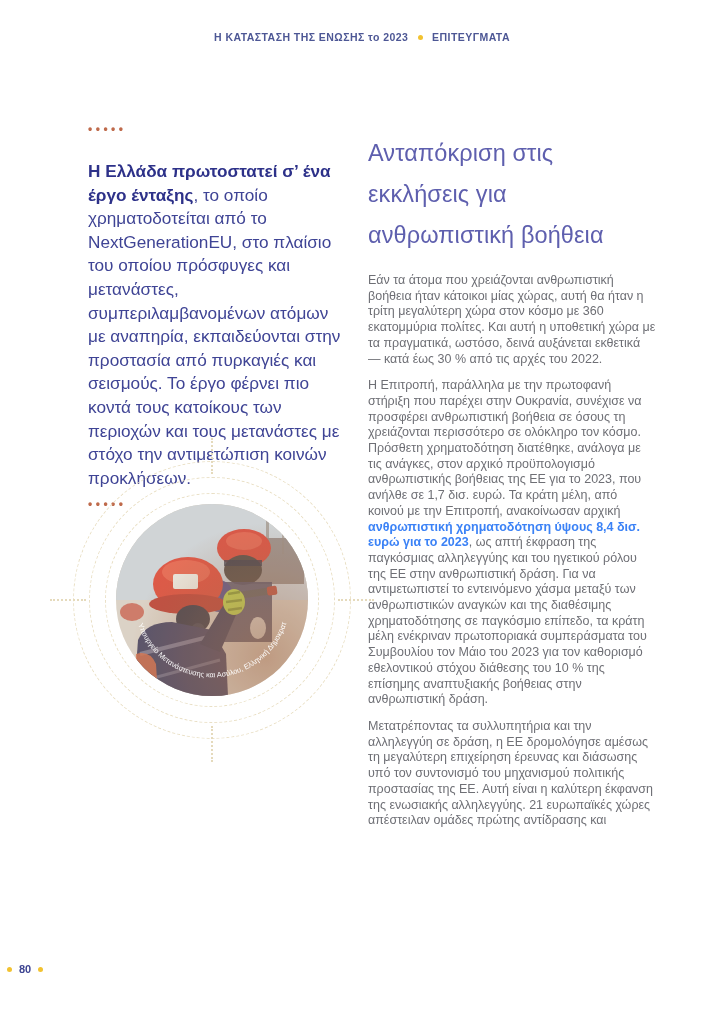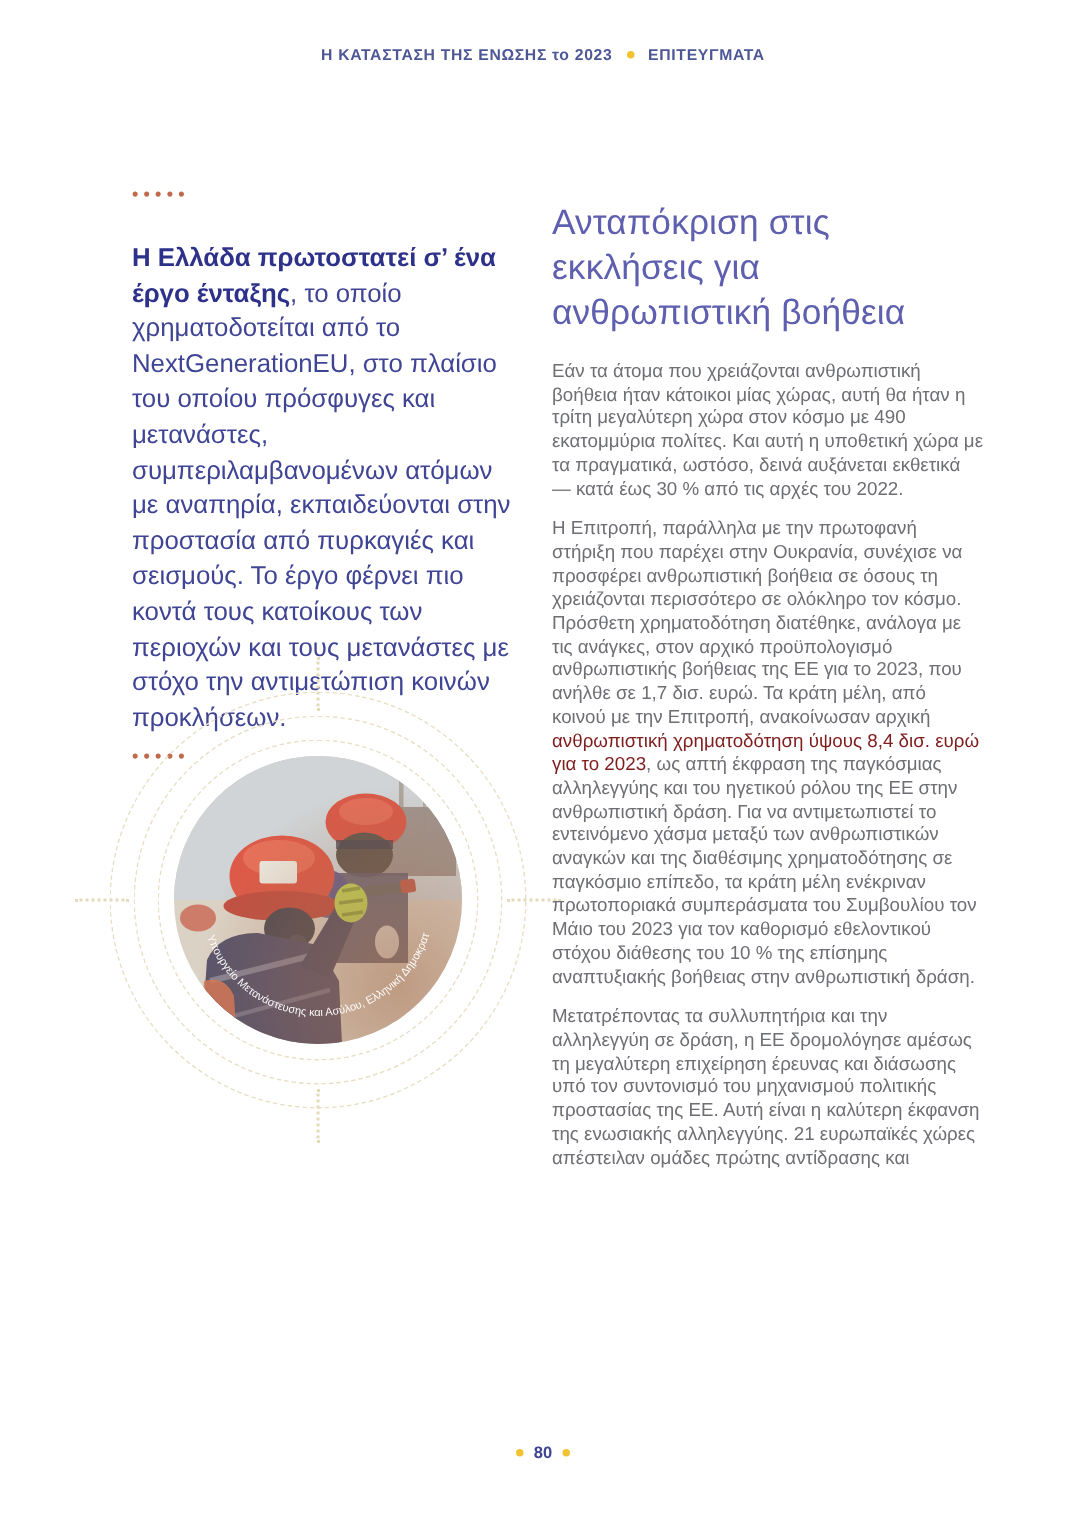--- a/index.html
+++ b/index.html
@@ -47,32 +47,32 @@
   .spoke.top    { left:149px; top:-12px; }
   .spoke.bottom { left:149px; top:276px; }
   .photo {
     position:absolute; left:54px; top:54px; width:192px; height:192px;
     border-radius:50%; overflow:hidden;
   }
 
   
   .rightcol { position:absolute; left:368px; top:133px; width:288px; }
   .art-heading {
-    font-size:23.5px; line-height:30px; font-weight:500;
+    font-size:23.5px; line-height:41px; font-weight:500;
     color:#5e5fae; width:260px; letter-spacing:.1px;
   }
   .art-body { margin-top:17px; }
   .art-body p {
     font-size:12.5px; line-height:15.7px; color:#6e6f75; margin-bottom:11px;
   }
-  .art-body p b { color:#7f1d1d; font-weight:400; }
+  .art-body p b { color:#3b82f6; font-weight:700; }
 
   
   .ftr {
-    position:absolute; top:963px; left:0; width:100%; text-align:center;
+    position:absolute; top:963px; left:0; width:100%; text-align:left;
     font-size:11px; font-weight:700; color:#3d4492;
   }
   .ftr .dot {
     display:inline-block; width:5px; height:5px; border-radius:50%;
     background:#f2c230; margin:0 7px 1px 7px; vertical-align:middle;
   }
 </style>
 </head>
 <body>
 
@@ -157,21 +157,21 @@
         <text font-family="Liberation Sans, sans-serif" font-size="7.4" fill="#ffffff" opacity="0.95">
           <textPath href="#capPath" startOffset="50%" text-anchor="middle">© Υπουργείο Μετανάστευσης και Ασύλου, Ελληνική Δημοκρατία</textPath>
         </text>
       </svg>
     </div>
   </div>
 
   <div class="rightcol">
     <h1 class="art-heading">Ανταπόκριση στις εκκλήσεις για ανθρωπιστική βοήθεια</h1>
     <div class="art-body">
-      <p>Εάν τα άτομα που χρειάζονται ανθρωπιστική βοήθεια ήταν κάτοικοι μίας χώρας, αυτή θα ήταν η τρίτη μεγαλύτερη χώρα στον κόσμο με 490 εκατομμύρια πολίτες. Και αυτή η υποθετική χώρα με τα πραγματικά, ωστόσο, δεινά αυξάνεται εκθετικά — κατά έως 30 % από τις αρχές του 2022.</p>
+      <p>Εάν τα άτομα που χρειάζονται ανθρωπιστική βοήθεια ήταν κάτοικοι μίας χώρας, αυτή θα ήταν η τρίτη μεγαλύτερη χώρα στον κόσμο με 360 εκατομμύρια πολίτες. Και αυτή η υποθετική χώρα με τα πραγματικά, ωστόσο, δεινά αυξάνεται εκθετικά — κατά έως 30 % από τις αρχές του 2022.</p>
       <p><span>Η Επιτροπή, παράλληλα με την πρωτοφανή στήριξη που παρέχει στην Ουκρανία, συνέχισε να προσφέρει ανθρωπιστική βοήθεια σε όσους τη χρειάζονται περισσότερο σε ολόκληρο τον κόσμο. Πρόσθετη χρηματοδότηση διατέθηκε, ανάλογα με τις ανάγκες, στον αρχικό προϋπολογισμό ανθρωπιστικής βοήθειας της ΕΕ για το 2023, που ανήλθε σε 1,7 δισ. ευρώ. Τα κράτη μέλη, από κοινού με την Επιτροπή, ανακοίνωσαν αρχική </span><b>ανθρωπιστική χρηματοδότηση ύψους 8,4 δισ. ευρώ για το 2023</b><span>, ως απτή έκφραση της παγκόσμιας αλληλεγγύης και του ηγετικού ρόλου της ΕΕ στην ανθρωπιστική δράση. Για να αντιμετωπιστεί το εντεινόμενο χάσμα μεταξύ των ανθρωπιστικών αναγκών και της διαθέσιμης χρηματοδότησης σε παγκόσμιο επίπεδο, τα κράτη μέλη ενέκριναν πρωτοποριακά συμπεράσματα του Συμβουλίου τον Μάιο του 2023 για τον καθορισμό εθελοντικού στόχου διάθεσης του 10 % της επίσημης αναπτυξιακής βοήθειας στην ανθρωπιστική δράση.</span></p>
       <p>Μετατρέποντας τα συλλυπητήρια και την αλληλεγγύη σε δράση, η ΕΕ δρομολόγησε αμέσως τη μεγαλύτερη επιχείρηση έρευνας και διάσωσης υπό τον συντονισμό του μηχανισμού πολιτικής προστασίας της ΕΕ. Αυτή είναι η καλύτερη έκφανση της ενωσιακής αλληλεγγύης. 21 ευρωπαϊκές χώρες απέστειλαν ομάδες πρώτης αντίδρασης και</p>
     </div>
   </div>
 
   <div class="ftr">
     <span class="dot"></span><span>80</span><span class="dot"></span>
   </div>
 
 </div>

